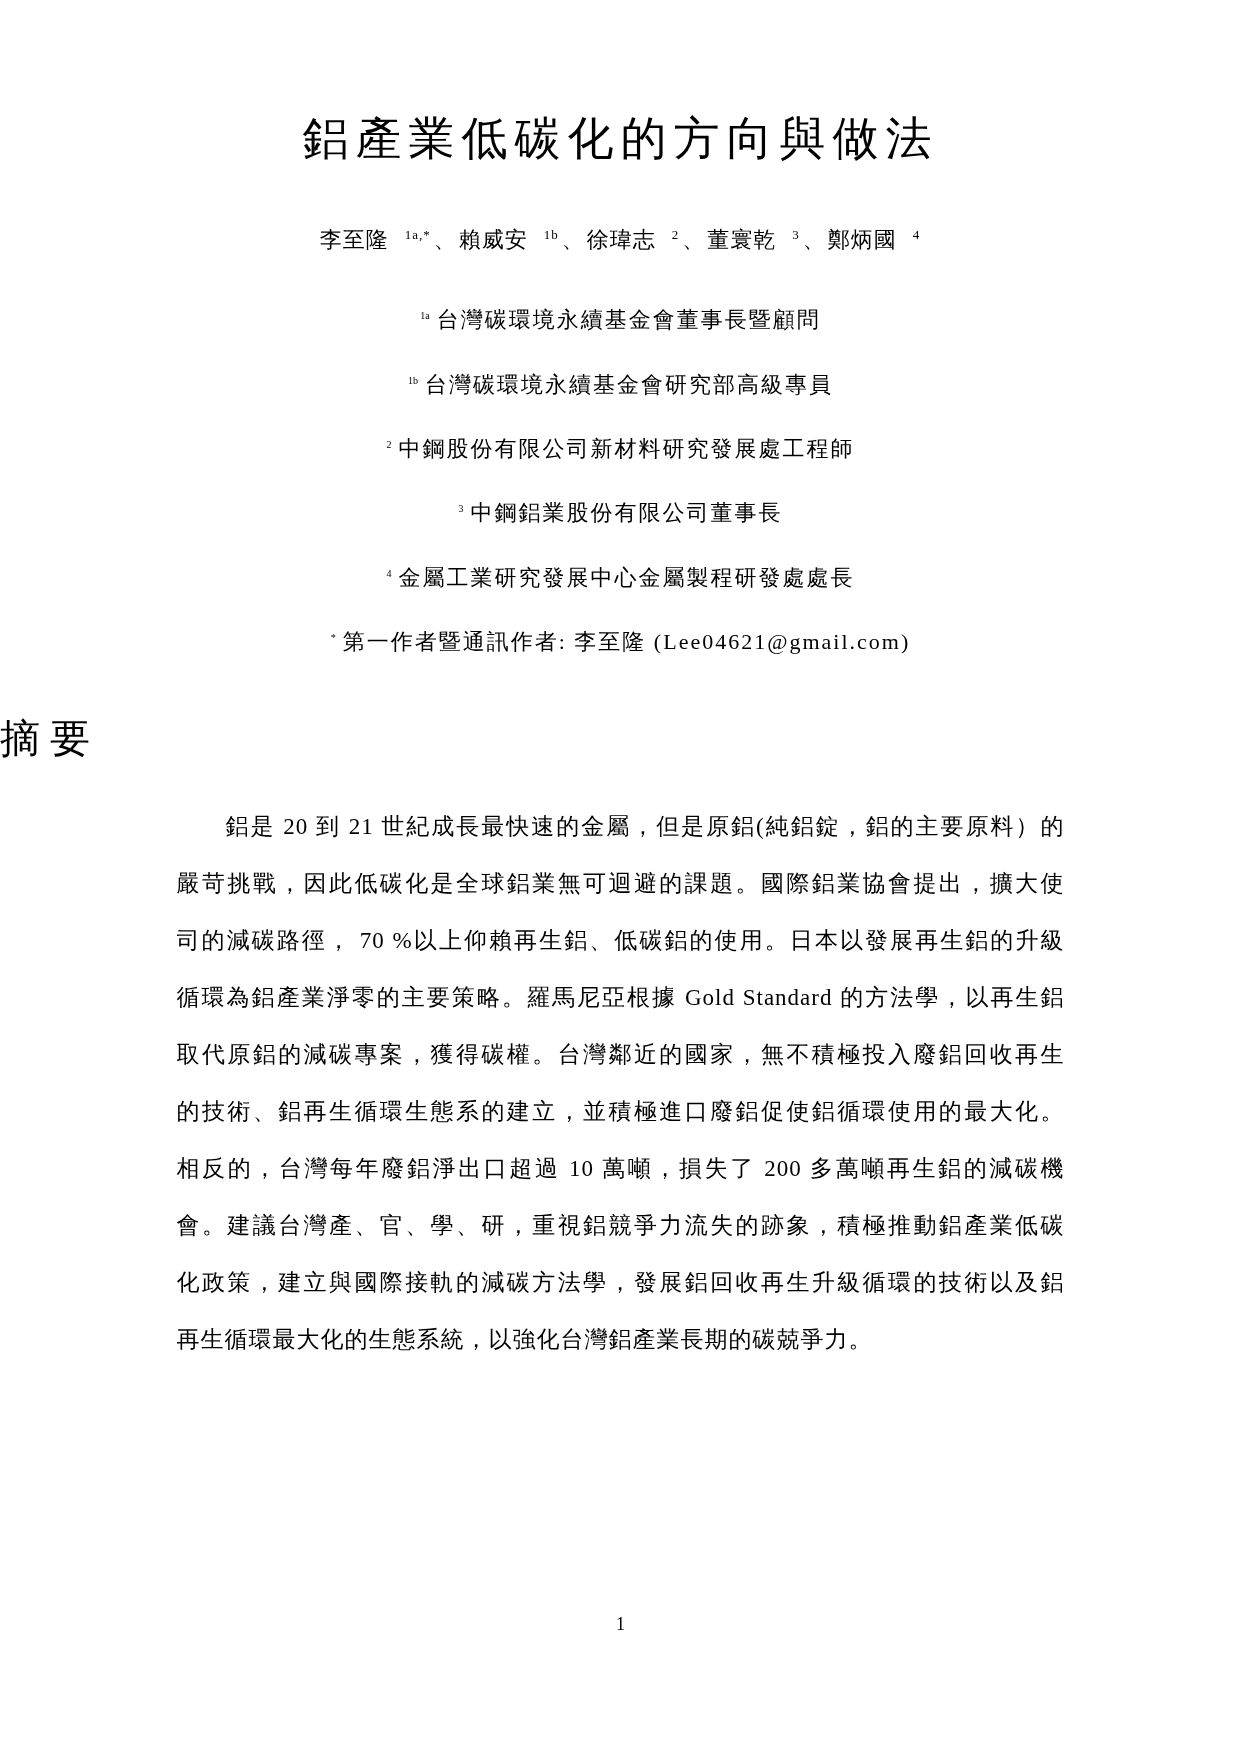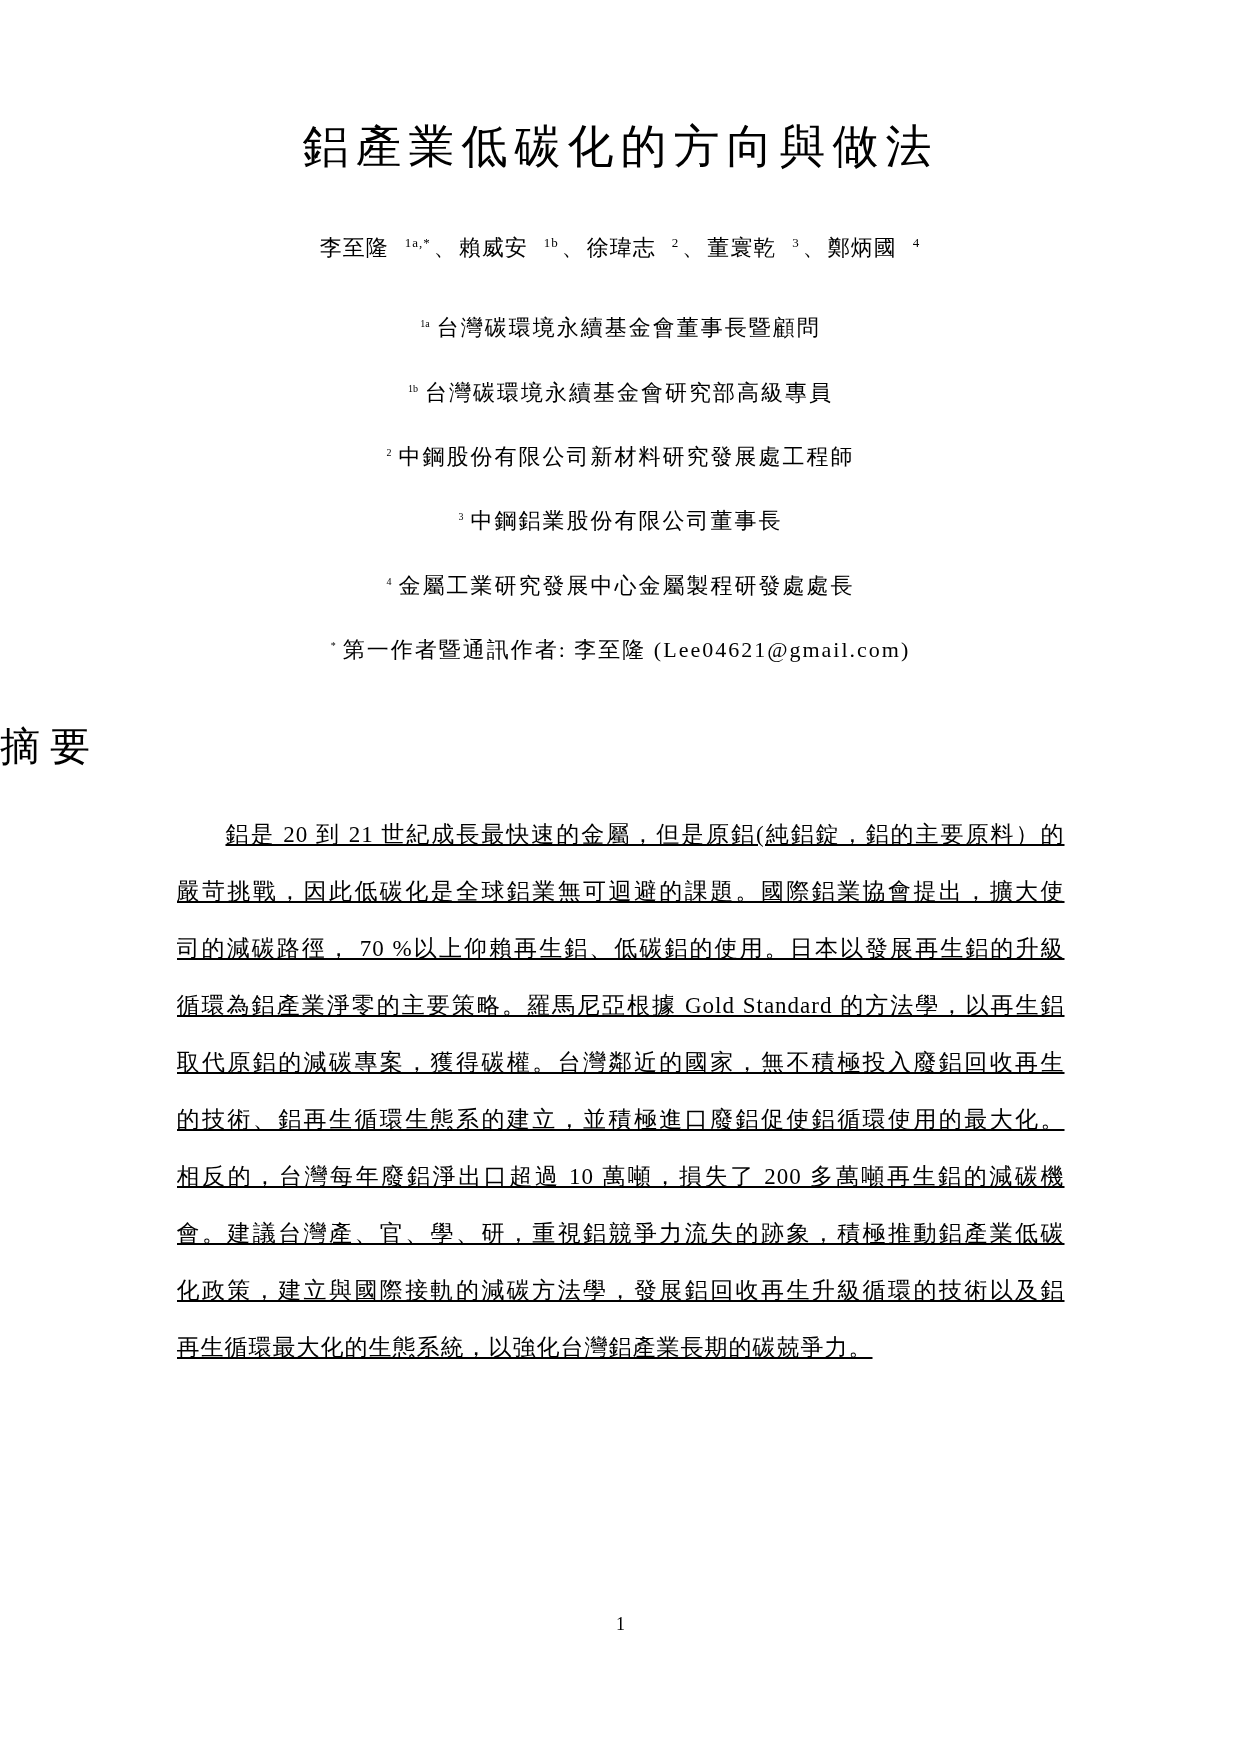--- a/index.html
+++ b/index.html
@@ -5,21 +5,21 @@
   html,body{margin:0;padding:0;background:#ffffff;}
   .page{
     position:relative;
     width:1241px;height:1755px;
     background:#ffffff;color:#000000;
     font-family:"Liberation Serif","DejaVu Serif",serif;
     box-sizing:border-box;
     overflow:hidden;
   }
   .title{
-    margin:12px;
+    margin:4px;
     padding-top:107px;
     text-align:center;
     font-size:46px;
     font-weight:400;
     letter-spacing:7px;
     line-height:56px;
   }
   .authors{
     margin-top:52px;
     text-align:center;
@@ -54,21 +54,20 @@
     font-size:40px;
     font-weight:400;
     letter-spacing:10px;
     line-height:50px;
   }
   .abstract{
     width:888px;
     margin:34px auto 0 auto;
     font-size:23px;
     color:#000000;
-    text-decoration:underline;
   }
   .abs-line{
     line-height:57px;
     height:57px;
     text-align:justify;
     text-align-last:justify;
     overflow:hidden;
     letter-spacing:1px;
   }
   .abs-line.first{text-indent:49px;}

